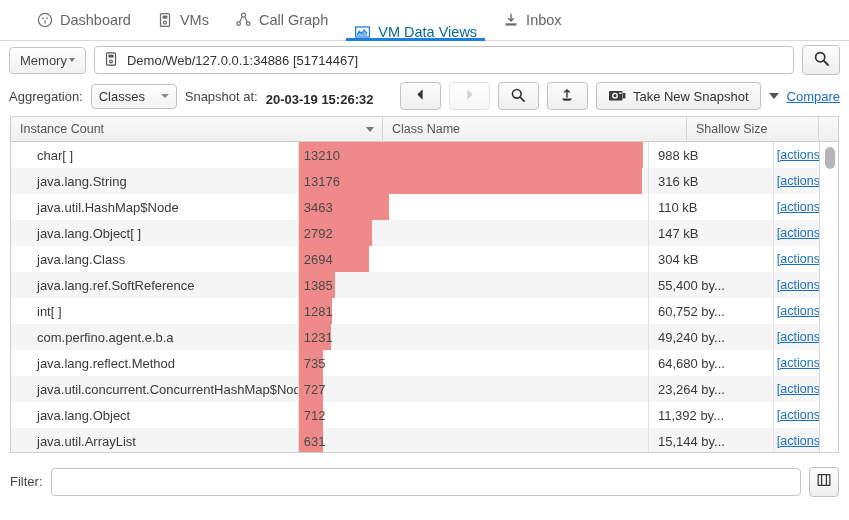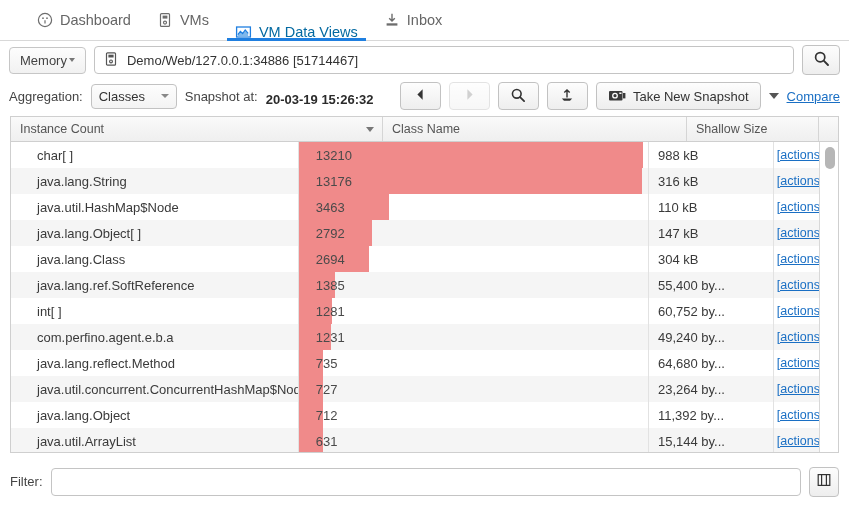--- a/index.html
+++ b/index.html
@@ -239,21 +239,21 @@
   .td.c2 {
     width: 372px;
     padding: 0;
     position: relative;
   }
   .bar {
     height: 34px;
     background: #f08a8a;
     display: flex;
     align-items: center;
-    padding-left: 17px;
+    padding-left: 5px;
     font-size: 13px;
     color: #4a4a4a;
     white-space: nowrap;
     min-width: 6px;
   }
   .td.c3 {
     width: 132px;
     padding-left: 9px;
     font-size: 13px;
     color: #3a3a3a;
@@ -340,20 +340,31 @@
     <span class="ico">
       <svg width="16" height="16" viewBox="0 0 16 16">
           <rect x="3.5" y="1.6" width="9" height="12.8" rx="1" fill="none" stroke="#6d6d6d" stroke-width="1.2"></rect>
           <rect x="5.6" y="3.6" width="4.8" height="3" fill="#6d6d6d"></rect>
           <circle cx="8" cy="10.6" r="1.5" fill="none" stroke="#6d6d6d" stroke-width="1.2"></circle>
         </svg>
     </span>
     <span>VMs</span>
   </div>
 
+  <div class="tab">
+    <span class="ico">
+      <svg width="17" height="16" viewBox="0 0 17 16">
+          <circle cx="8.5" cy="3.2" r="2" fill="none" stroke="#6d6d6d" stroke-width="1.2"></circle>
+          <circle cx="3.6" cy="11.6" r="1.8" fill="none" stroke="#6d6d6d" stroke-width="1.2"></circle>
+          <circle cx="13.2" cy="11.6" r="1.8" fill="none" stroke="#6d6d6d" stroke-width="1.2"></circle>
+          <path d="M7.2 5 4.6 9.9M9.8 5l2.5 4.9" stroke="#6d6d6d" stroke-width="1.1"></path>
+        </svg>
+    </span>
+    <span>Call Graph</span>
+  </div>
 
   <div class="tab active">
     <span class="ico">
       <svg width="17" height="16" viewBox="0 0 17 16">
           <rect x="1.6" y="3" width="13.8" height="10" fill="none" stroke="#1f7fe0" stroke-width="1.3"></rect>
           <path d="M2.8 10.6l2.6-3.3 2.2 2.2 2.6-3.6 3 3.5v3.3h-10.4z" fill="#7fb8ec"></path>
           <path d="M2.8 10.6l2.6-3.3 2.2 2.2 2.6-3.6 3 3.5" fill="none" stroke="#1f7fe0" stroke-width="1.2"></path>
         </svg>
     </span>
     <span>VM Data Views</span>

